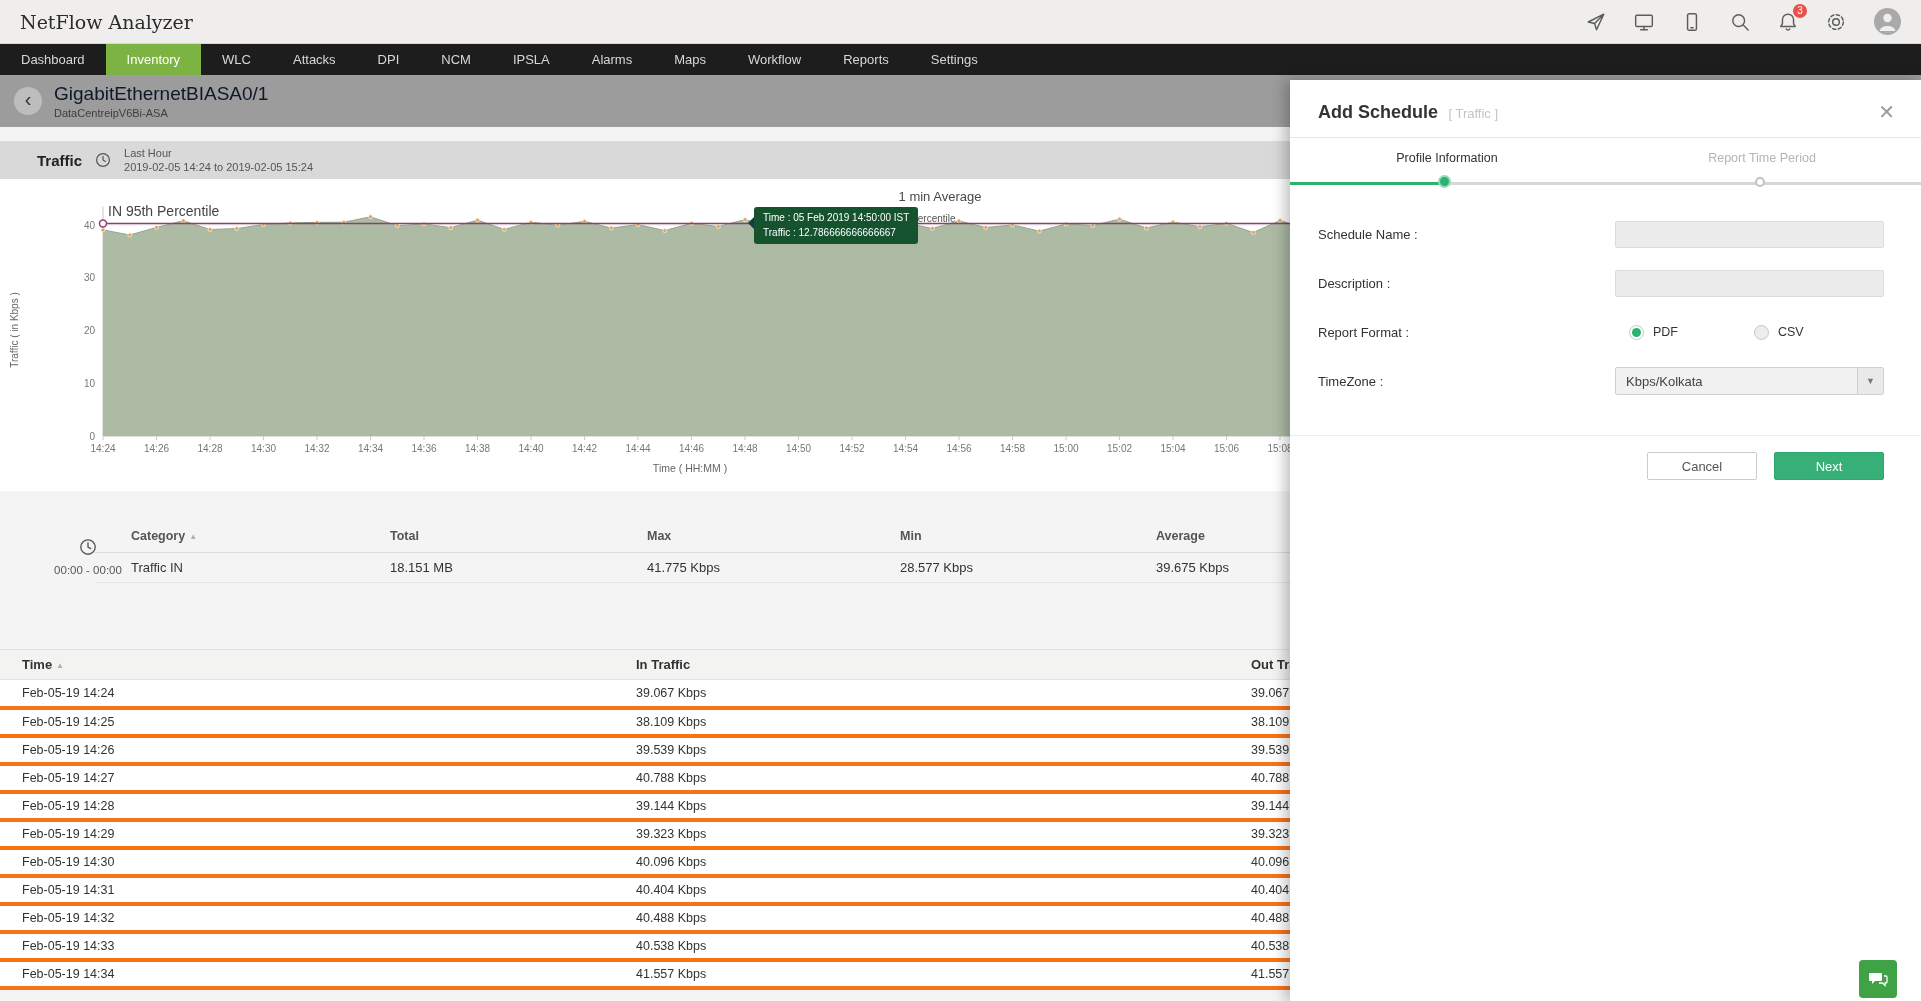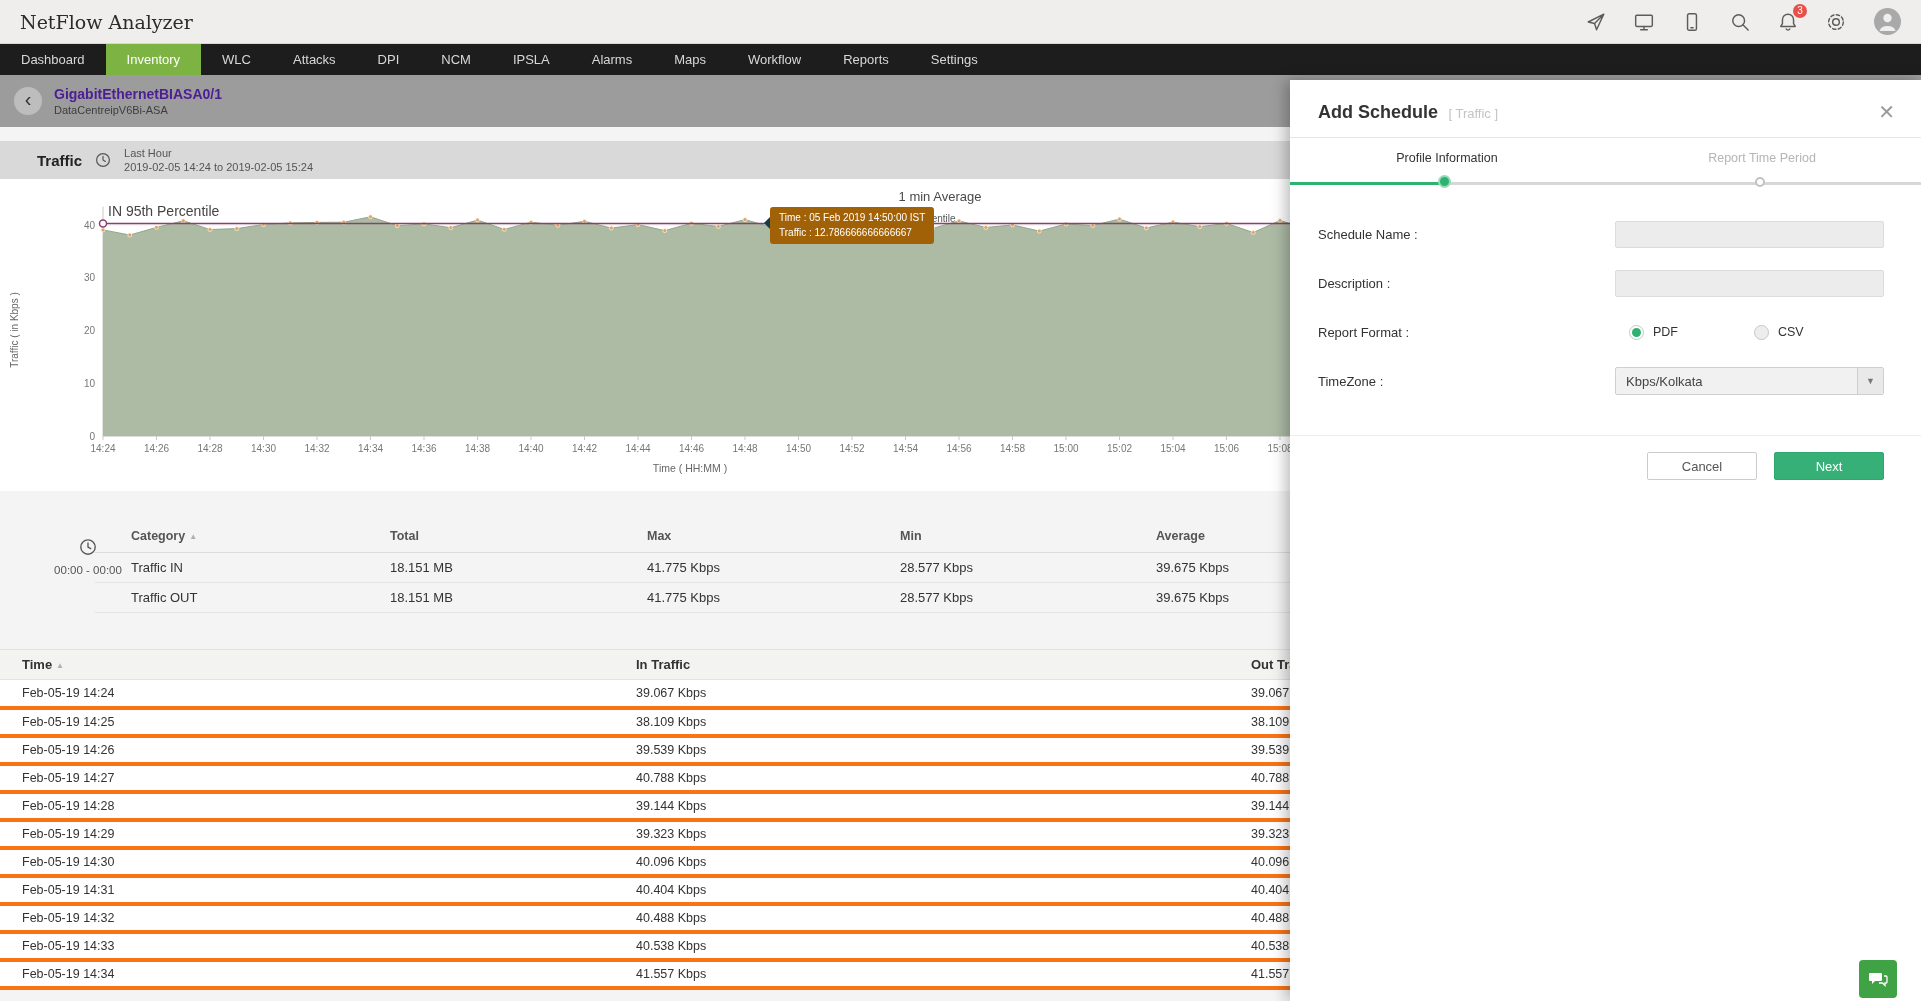--- a/index.html
+++ b/index.html
@@ -17,38 +17,38 @@
   .avatar svg{width:27px;height:27px}
 
   
   .navbar{position:absolute;top:44px;left:0;right:0;height:31px;background:#1d1d1d;display:flex;z-index:10}
   .nav-item{color:#d8d8d8;font-size:13px;line-height:31px;padding:0 21px;cursor:pointer;white-space:nowrap}
   .nav-item.active{background:#7cb342;color:#fff}
 
   
   .page-header{position:absolute;top:75px;left:0;right:0;height:52px;background:#9c9c9c;display:flex;align-items:center;gap:12px;padding:0 14px}
   .back-circle{width:28px;height:28px;border-radius:50%;background:#bdbdbd;color:#2f2f2f;font-size:20px;line-height:25px;text-align:center;cursor:pointer;flex:0 0 auto}
-  .ph-title{font-size:14px;font-weight:bold;color:#4c1d95}
+  .ph-title{font-size:19px;font-weight:normal;color:#0f172a}
   .ph-sub{font-size:11px;color:#3d3d3d;margin-top:2px}
 
   
   .traffic-bar{position:absolute;top:141px;left:0;right:0;height:38px;background:#d9d9d9;display:flex;align-items:center;padding-left:37px;gap:13px}
   .traffic-title{font-size:15px;font-weight:bold;color:#222}
   .clock-svg{width:16px;height:16px;stroke:#555;fill:none;stroke-width:1.2;stroke-linecap:round}
   .period{font-size:11px;color:#555;line-height:1.3}
 
   
   .chart-block{position:absolute;top:179px;left:0;right:0;height:312px;background:#fff}
   #chart-svg{position:absolute;top:0;left:0}
   .chart-title{position:absolute;top:10px;left:0;width:1880px;text-align:center;font-size:13px;color:#4a4a4a}
   .legend-left{position:absolute;left:108px;top:24px;font-size:14px;color:#444}
   .legend-partial{position:absolute;left:900px;top:34px;font-size:10px;color:#555}
   .ylabel{position:absolute;top:151px;left:14px;transform:translate(-50%,-50%) rotate(-90deg);font-size:10px;color:#666;white-space:nowrap}
   .xlabel{position:absolute;top:283px;left:400px;width:580px;text-align:center;font-size:10.5px;color:#666}
-  .tooltip{position:absolute;left:770px;top:28px;background:#a16207;color:#fff;font-size:10px;line-height:1.45;padding:4px 9px;border-radius:3px;z-index:5;white-space:nowrap}
+  .tooltip{position:absolute;left:754px;top:28px;background:#14532d;color:#fff;font-size:10px;line-height:1.45;padding:4px 9px;border-radius:3px;z-index:5;white-space:nowrap}
   .tooltip::before{content:"";position:absolute;left:-6px;top:10px;border:6px solid transparent;border-right-color:#123d4a;border-left:0}
 
   
   .summary-clock{position:absolute;left:38px;top:538px;width:100px;text-align:center;color:#555;z-index:2}
   .summary-clock svg{width:18px;height:18px;stroke:#555;fill:none;stroke-width:1.2;stroke-linecap:round}
   .summary-time{font-size:11.5px;margin-top:4px;color:#555}
   table{border-collapse:collapse;table-layout:fixed}
   .summary-table{position:absolute;left:95px;top:520px;width:1790px}
   .summary-table th{font-size:12.5px;color:#555;font-weight:bold;text-align:left;height:32px;border-bottom:1px solid #dcdcdc}
   .summary-table td{font-size:13px;color:#333;height:30px;border-bottom:1px solid #e4e4e4;text-align:left}
@@ -332,27 +332,20 @@
         </tr>
       </thead>
       <tbody>
         <tr>
           <td>Traffic IN</td>
           <td>18.151 MB</td>
           <td>41.775 Kbps</td>
           <td>28.577 Kbps</td>
           <td>39.675 Kbps</td>
         </tr>
-        <tr>
-          <td>Traffic OUT</td>
-          <td>18.151 MB</td>
-          <td>41.775 Kbps</td>
-          <td>28.577 Kbps</td>
-          <td>39.675 Kbps</td>
-        </tr>
       </tbody>
     </table>
 
   <table class="detail-table" id="detail-table">
       <colgroup>
         <col style="width: 636px;">
         <col style="width: 615px;">
         <col>
       </colgroup>
       <thead>

